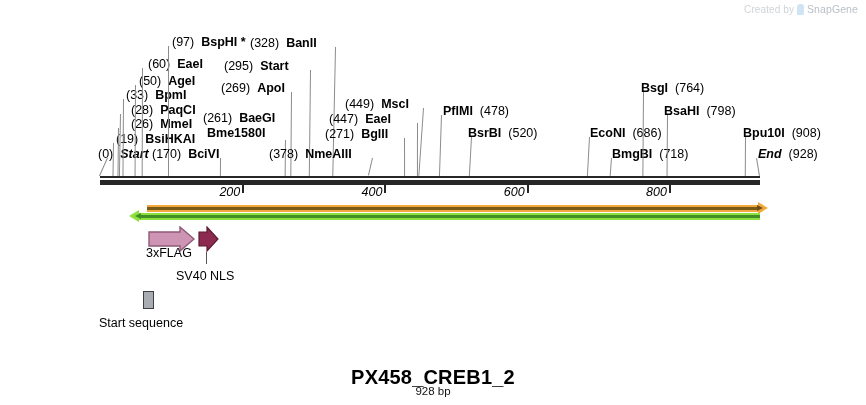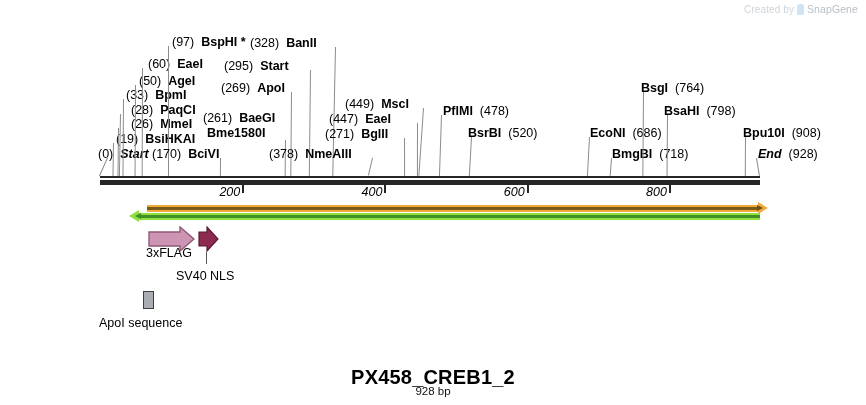--- a/index.html
+++ b/index.html
@@ -283,18 +283,18 @@
   </svg>
   <div class="feat-label" style="left:146px; top:246px;">3xFLAG</div>
 
   <svg style="position:absolute; left:198px; top:226px;" width="22" height="26">
     <polygon points="1,6 9,6 9,1 20,13 9,25 9,20 1,20" fill="#8c2b4f" stroke="#5c1b33" stroke-width="1.2"></polygon>
   </svg>
   <div class="feat-tick" style="left:206px; top:252px; height:12px;"></div>
   <div class="feat-label" style="left:176px; top:269px;">SV40 NLS</div>
 
   <div class="kozak-box" style="left:143px; top:291px; width:11px; height:18px;"></div>
-  <div class="feat-label" style="left:99px; top:316px;">ApoI sequence</div>
+  <div class="feat-label" style="left:99px; top:316px;">Start sequence</div>
 
   <div class="title" style="top:366px;">PX458_CREB1_2</div>
   <div class="subtitle" style="top:385px;">928 bp</div>
 
 </div>
 
 </body></html>

